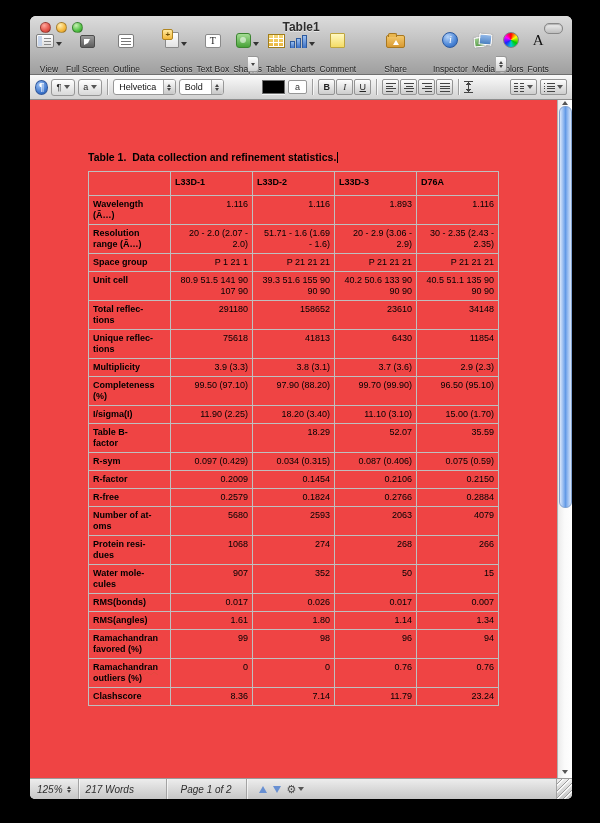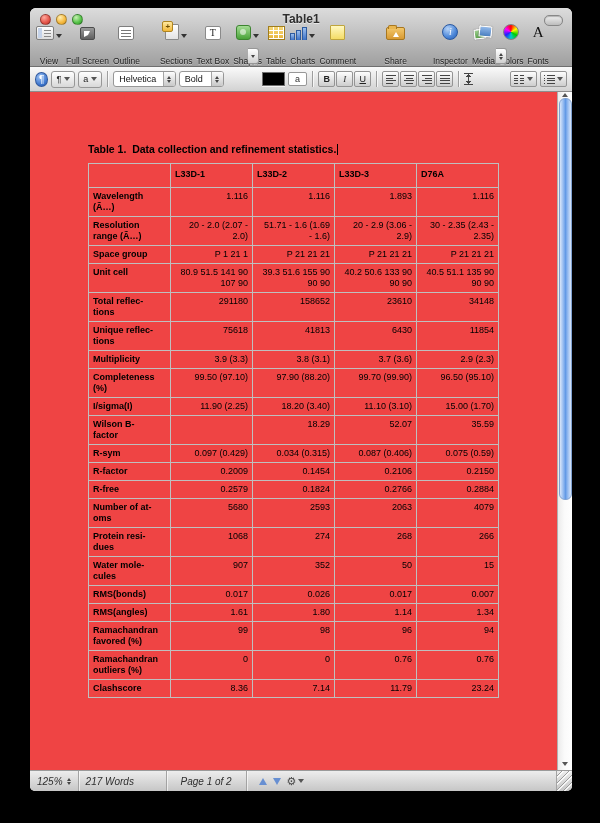--- a/index.html
+++ b/index.html
@@ -1,17 +1,17 @@
 <!DOCTYPE html>
 <html><head>
 <meta charset="utf-8">
 <style>
   html,body{margin:0;padding:0;}
   body{width:600px;height:823px;background:#000;font-family:"Liberation Sans",sans-serif;position:relative;overflow:hidden;}
-  .win{position:absolute;left:30px;top:8px;width:542px;height:783px;border-radius:6px 6px 5px 5px;overflow:hidden;display:flex;flex-direction:column;background:#fff;}
+  .win{position:absolute;left:30px;top:16px;width:542px;height:783px;border-radius:6px 6px 5px 5px;overflow:hidden;display:flex;flex-direction:column;background:#fff;}
   
   .chrome{height:58px;background:linear-gradient(#dcdcdc,#9f9f9f);border-bottom:1px solid #6f6f6f;flex:0 0 auto;}
   .titlebar{height:22px;position:relative;display:flex;align-items:center;justify-content:center;}
   .title{font-size:12px;font-weight:bold;color:#2e2e2e;text-shadow:0 1px 0 rgba(255,255,255,.55);}
   .tl{position:absolute;left:10px;top:6px;display:flex;gap:5px;}
   .tl span{width:11px;height:11px;border-radius:50%;border:1px solid rgba(0,0,0,.3);box-sizing:border-box;}
   .tl .r{background:radial-gradient(circle at 35% 28%,#ffa79c,#e4554a 60%,#bf392f);}
   .tl .y{background:radial-gradient(circle at 35% 28%,#ffeeb0,#f5b83d 60%,#d6992a);}
   .tl .g{background:radial-gradient(circle at 35% 28%,#c7f0b2,#52c145 60%,#36982f);}
   .pill{position:absolute;right:9px;top:7px;width:17px;height:9px;border-radius:5px;background:linear-gradient(#efefef,#bdbdbd);border:1px solid #878787;box-shadow:inset 0 1px 1px rgba(0,0,0,.25);}
@@ -405,21 +405,21 @@
               <td class="vc">96.50 (95.10)</td>
             </tr>
           <tr>
               <td class="lc"><span class="mis"></span><span>I/sigma(I)</span></td>
               <td class="vc">11.90 (2.25)</td>
               <td class="vc">18.20 (3.40)</td>
               <td class="vc">11.10 (3.10)</td>
               <td class="vc">15.00 (1.70)</td>
             </tr>
           <tr>
-              <td class="lc"><span class="mis"></span><span>Wilson B-
+              <td class="lc"><span class="mis"></span><span>Table B-
 factor</span></td>
               <td class="vc"></td>
               <td class="vc">18.29</td>
               <td class="vc">52.07</td>
               <td class="vc">35.59</td>
             </tr>
           <tr>
               <td class="lc"><span class="mis">R-sym</span><span></span></td>
               <td class="vc">0.097 (0.429)</td>
               <td class="vc">0.034 (0.315)</td>

